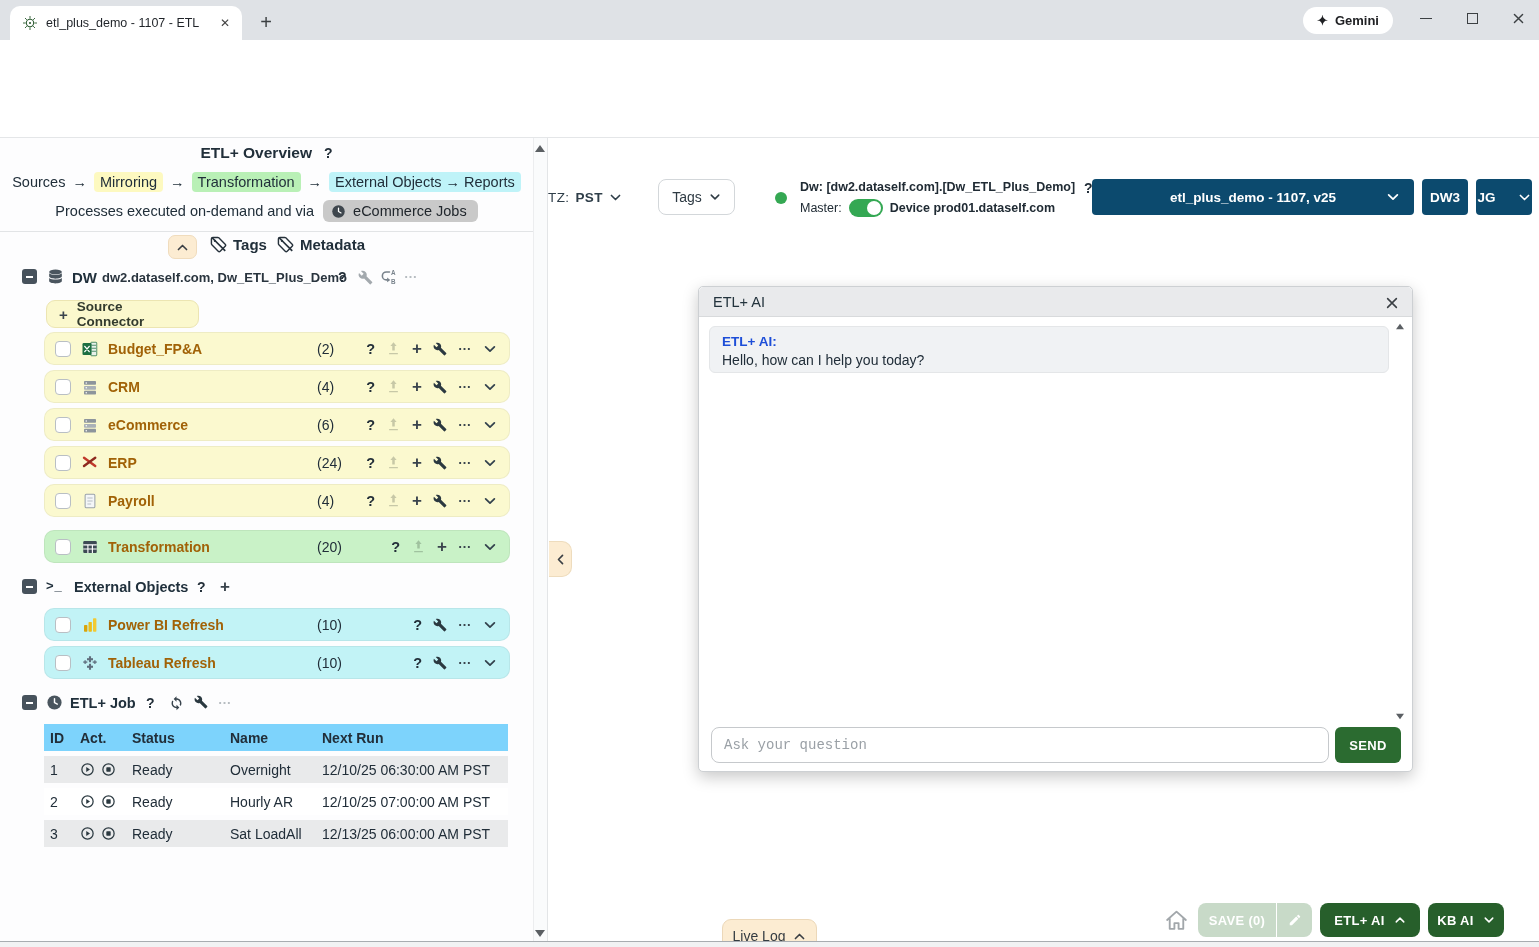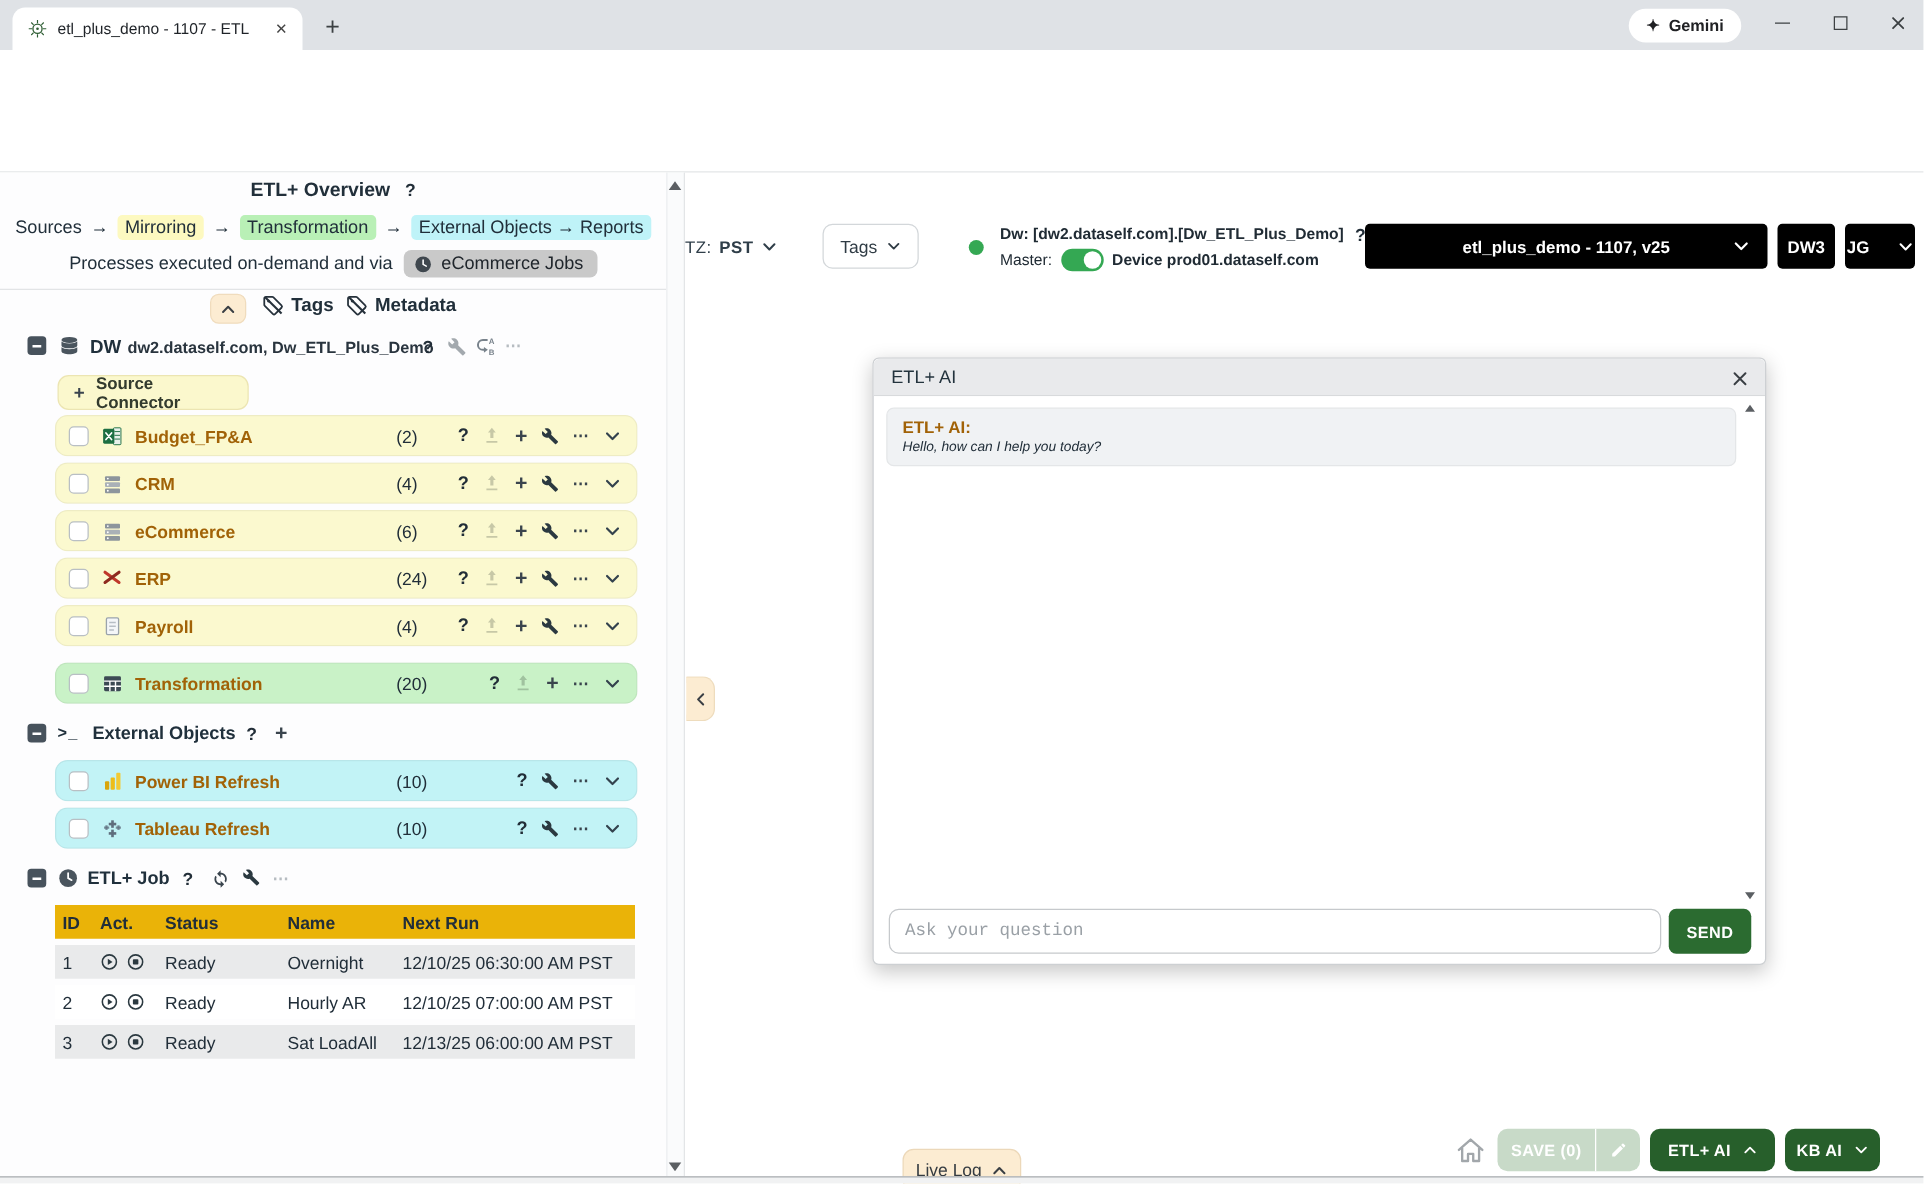--- a/index.html
+++ b/index.html
@@ -34,21 +34,21 @@
   .version { position:absolute; left:100px; top:119px; font-size:11px; color:#4d7aa8; }
   .nav-item { position:absolute; top:96px; height:32px; display:flex; align-items:center; gap:6px; font-size:13.5px; font-weight:700; letter-spacing:.4px; color:#2f3e49;text-align:right; }
   .nav-chip { position:absolute; left:136px; top:95px; width:41px; height:34px; background:#2e7d33; color:#fff; border-radius:8px; display:flex; align-items:center; justify-content:center; font-size:13.5px; font-weight:700; letter-spacing:.4px; }
   .tags-btn { position:absolute; left:658px; top:94px; width:77px; height:36px; background:#fff; border:1px solid #d3d7da; border-radius:8px; display:flex; align-items:center; justify-content:center; gap:7px; font-size:14px; color:#2f3b44; }
   .status-dot { position:absolute; left:775px; top:107px; width:12px; height:12px; border-radius:50%; background:#35a853; }
   .dwline1 { position:absolute; left:800px; top:95px; font-size:12.5px; font-weight:700; color:#202b34; display:flex; gap:9px; }
   .dwline2 { position:absolute; left:800px; top:114px; font-size:12.5px; color:#202b34; display:flex; align-items:center; gap:7px; }
   .dwline2 b { font-weight:700; }
   .toggle { width:34px; height:18px; border-radius:9px; background:#34a853; position:relative; }
   .toggle .knob { position:absolute; right:2px; top:2px; width:14px; height:14px; background:#fff; border-radius:50%; }
-  .grnbtn { position:absolute; top:94px; height:36px; background:#000000; color:#fff; border-radius:4px; display:flex; align-items:center; justify-content:center; gap:10px; font-size:13.5px; font-weight:700; }
+  .grnbtn { position:absolute; top:94px; height:36px; background:#0c4a6e; color:#fff; border-radius:4px; display:flex; align-items:center; justify-content:center; gap:10px; font-size:13.5px; font-weight:700; }
   .env-btn { left:1092px; width:322px; }
   .env-btn .cdn { position:absolute; right:14px; }
   .dw3-btn { left:1422px; width:46px; }
   .jg-btn { left:1476px; width:56px; gap:22px; }
 
   
   .sidebar { position:absolute; left:0; top:138px; width:533px; height:803px; background:#fdfdfe; }
   .side-title { position:absolute; left:0; top:144px; width:533px; text-align:center; font-size:15.5px; font-weight:700; color:#212f3a; }
   .side-title .q { margin-left:12px; }
   .flow { position:absolute; left:0; top:172px; width:533px; display:flex; justify-content:center; align-items:center; gap:7px; font-size:14.5px; color:#212f3a; }
@@ -84,40 +84,40 @@
   .cbx { width:16px; height:16px; background:#fff; border:1px solid #b9bfc4; border-radius:4px; flex:none; }
   .srow .ric { margin-left:10px; flex:none; display:flex; }
   .srow .nm { margin-left:9px; font-size:14px; font-weight:700; color:#a16207; white-space:nowrap; }
   .srow .cnt { position:absolute; left:272px; font-size:14px; color:#212e39; }
   .acts { position:absolute; right:12px; display:flex; align-items:center; gap:11px; }
   .acts .q { font-size:14.5px; }
   .upload-pale { opacity:.45; }
 
   .jobtbl { position:absolute; left:44px; top:724px; width:464px; }
   .jrow { display:grid; grid-template-columns:30px 52px 98px 92px 1fr; align-items:center; height:27px; margin-bottom:5px; padding-left:6px; font-size:14px; color:#212e39; }
-  .jhead { background:#eab308; font-weight:700; }
+  .jhead { background:#7dd3fc; font-weight:700; }
   .jr-odd { background:#e9eaeb; }
   .jr-even { background:#fff; }
   .actcell { display:flex; gap:6px; align-items:center; }
 
   .side-sb { position:absolute; left:533px; top:138px; width:15px; height:803px; background:#fafbfc; border-left:1px solid #ecedef; border-right:1px solid #e3e5e7; }
   .tri-up { width:0; height:0; border-left:5px solid transparent; border-right:5px solid transparent; border-bottom:7px solid #5b5f63; }
   .tri-dn { width:0; height:0; border-left:5px solid transparent; border-right:5px solid transparent; border-top:7px solid #5b5f63; }
   .sb-up { position:absolute; left:535px; top:145px; }
   .sb-dn { position:absolute; left:535px; top:930px; }
 
   .collapse-handle { position:absolute; left:549px; top:541px; width:23px; height:36px; background:#fcecd2; border:1px solid #eedcbd; border-left:none; border-radius:0 10px 10px 0; display:flex; align-items:center; justify-content:center; }
 
   
   .dialog { position:absolute; left:698px; top:286px; width:715px; height:486px; background:#fff; border:1px solid #cdd0d3; border-radius:5px; box-shadow:0 5px 16px rgba(0,0,0,.22); }
   .dlg-title { position:absolute; left:0; top:0; width:100%; height:30px; background:#e9eaec; border-bottom:1px solid #d8dadc; border-radius:5px 5px 0 0; display:flex; align-items:center; padding:0 14px; font-size:14.5px; color:#23333d; }
   .dlg-close { position:absolute; right:12px; top:7px; width:17px; height:17px; display:flex; align-items:center; justify-content:center; }
   .msg-card { position:absolute; left:10px; top:39px; width:680px; height:47px; background:#f0f2f4; border:1px solid #e4e6e8; border-radius:6px; padding:7px 12px; }
-  .msg-author { font-size:13.5px; font-weight:700; color:#a16207; }
-  .msg-text { font-size:11px; color:#212e39; margin-top:3px;font-style:italic; }
+  .msg-author { font-size:13.5px; font-weight:700; color:#1d4ed8; }
+  .msg-text { font-size:14px; color:#212e39; margin-top:3px; }
   .dlg-sb-up { position:absolute; right:7px; top:36px; }
   .dlg-sb-dn { position:absolute; right:7px; top:426px; }
   .ask-input { position:absolute; left:12px; top:440px; width:618px; height:36px; border:1px solid #c6c9cc; border-radius:8px; padding:0 12px; font-size:14px; color:#202124; font-family:Liberation Mono, monospace; }
   .ask-input::placeholder { color:#9aa0a6; }
   .send-btn { position:absolute; left:636px; top:440px; width:66px; height:36px; background:#2b6b30; color:#fff; border:none; border-radius:6px; font-size:13px; font-weight:700; letter-spacing:.4px; font-family:"Liberation Sans",sans-serif; }
 
   
   .home-ic { position:absolute; left:1164px; top:908px; }
   .save-btn { position:absolute; left:1198px; top:903px; width:114px; height:34px; background:#c8dac8; border-radius:8px; display:flex; align-items:center; color:#fff; font-size:13px; font-weight:700; letter-spacing:.3px; }
   .save-btn .lbl { width:78px; text-align:center; }

